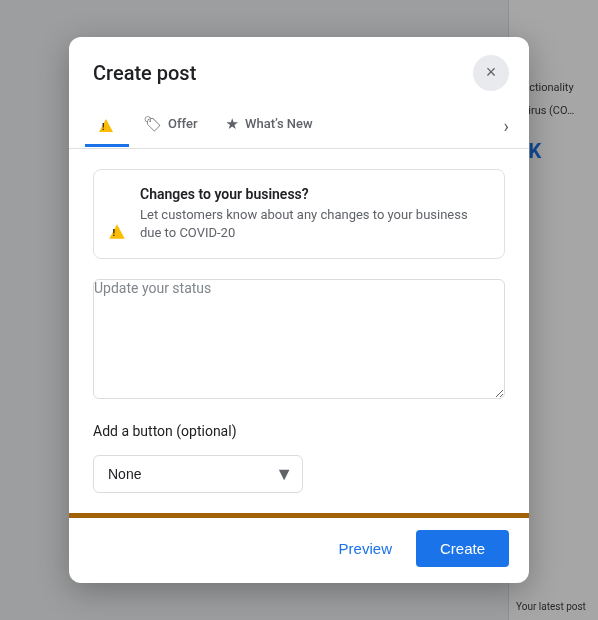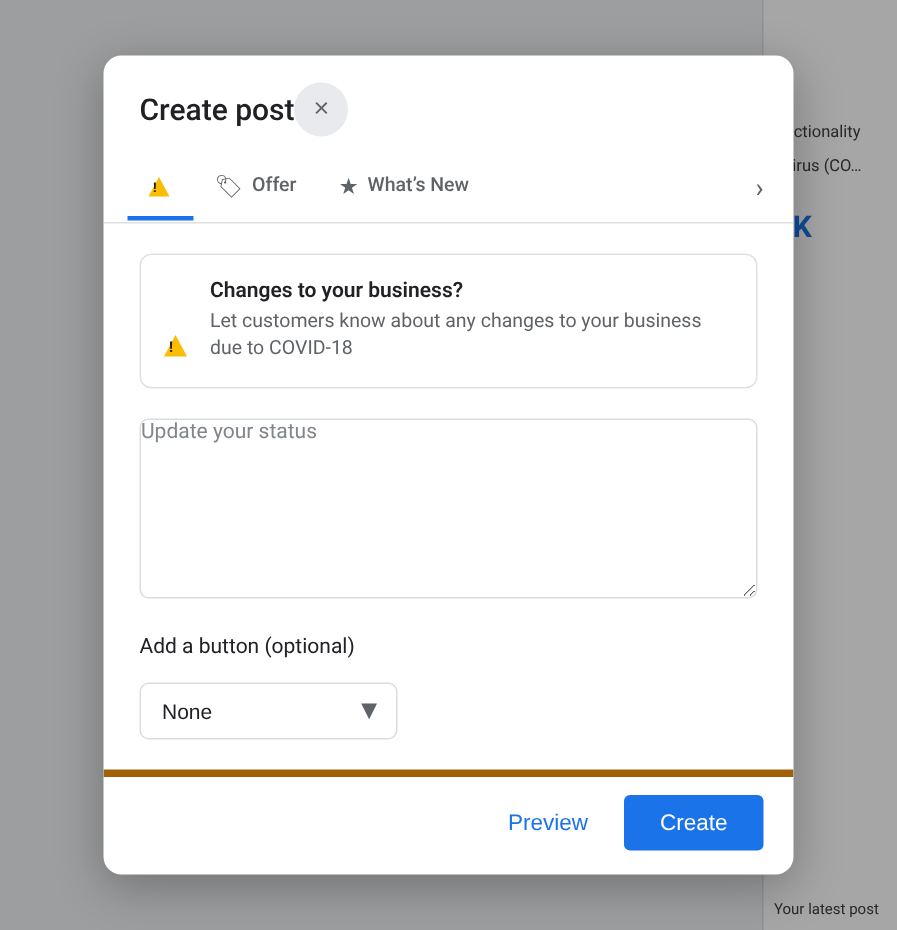--- a/index.html
+++ b/index.html
@@ -84,20 +84,21 @@
       max-height: 590px;
       box-shadow: 0 8px 32px rgba(0,0,0,0.28);
       overflow: hidden;
       display: flex;
       flex-direction: column;
     }
 
     .dialog-header {
       display: flex;
       align-items: center;
+      justify-content: space-between;
       padding: 18px 20px 0 24px;
     }
 
     .dialog-title {
       font-size: 20px;
       font-weight: 500;
       color: #202124;
     }
 
     .close-button {
@@ -212,21 +213,21 @@
 
     
     .button-section-label {
       font-size: 14px;
       color: #202124;
       margin-bottom: 10px;
     }
 
     .select-wrapper {
       position: relative;
-      width: 172px;
+      width: 210px;
       margin-top: 16px;
     }
 
     .button-select {
       width: 100%;
       padding: 10px 36px 10px 14px;
       border: 1px solid #dadce0;
       border-radius: 6px;
       font-size: 14px;
       color: #202124;
@@ -357,21 +358,21 @@
 
   <div class="dialog-body">
 
     
     <div class="info-card">
       <span class="info-card-icon">
         <span class="triangle-icon" style="transform:scale(1.1);"></span>
       </span>
       <div>
         <div class="info-card-title">Changes to your business?</div>
-        <div class="info-card-desc">Let customers know about any changes to your business due to COVID-18</div>
+        <div class="info-card-desc">Let customers know about any changes to your business due to COVID-20</div>
       </div>
     </div>
 
     
     <textarea class="status-textarea" placeholder="Update your status" style=""></textarea>
 
     
     <div class="button-section-label">Add a button (optional)</div>
     <div class="select-wrapper">
       <select class="button-select">

